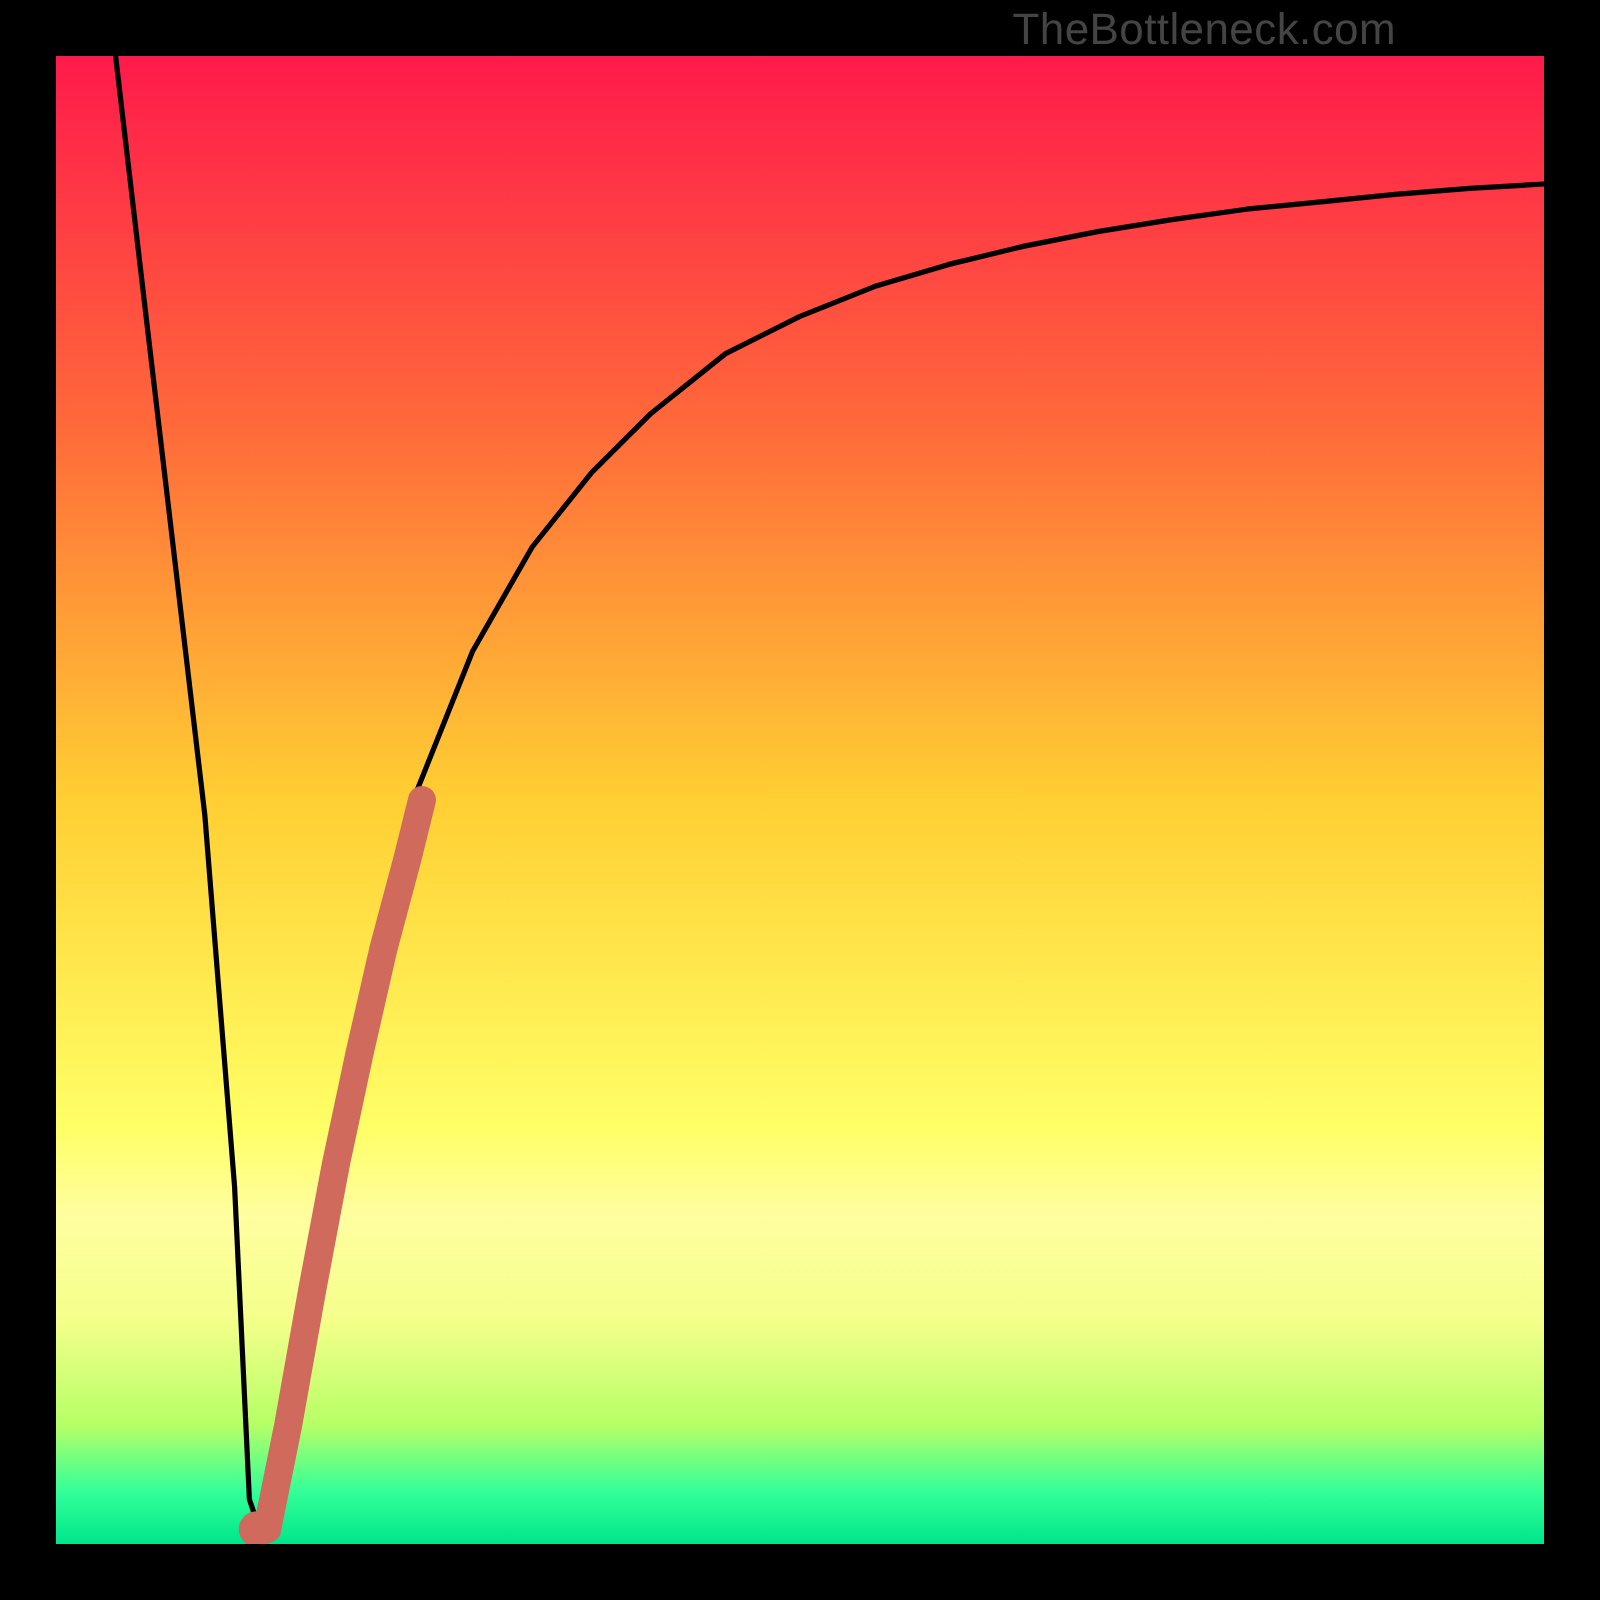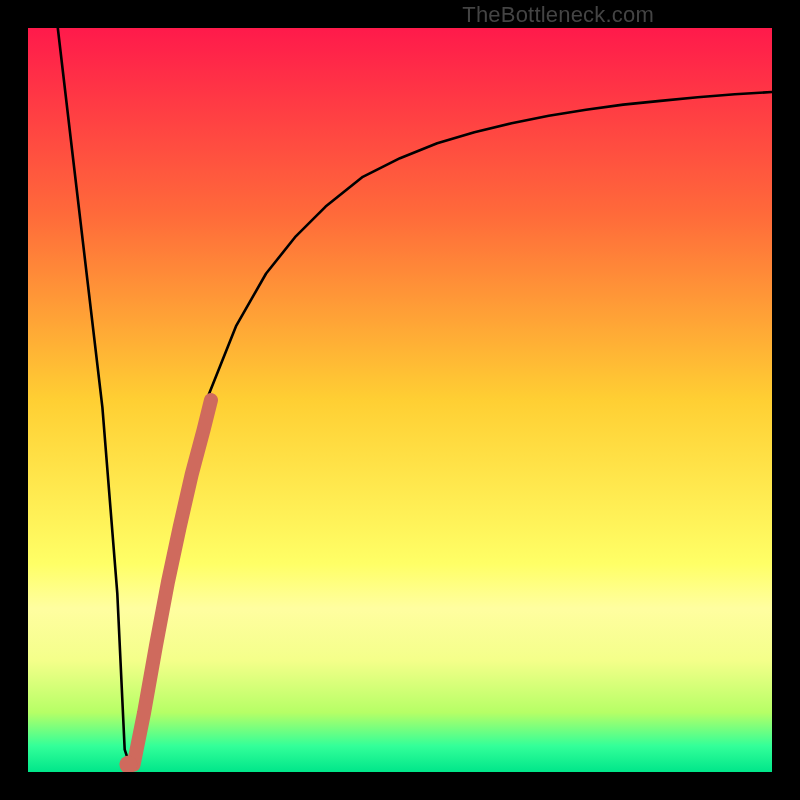--- a/index.html
+++ b/index.html
@@ -10,20 +10,21 @@
     background: #000;
     font-family: Arial, Helvetica, sans-serif;
   }
   .frame {
     position: absolute;
     left: 0;
     top: 0;
     width: 664px;
     height: 800px;
     background: #000;
+    padding-left: 44px;
   }
   .plot {
     position: absolute;
     left: 28px;
     top: 28px;
     width: 744px;
     height: 744px;
     overflow: hidden;
   }
   .watermark {

